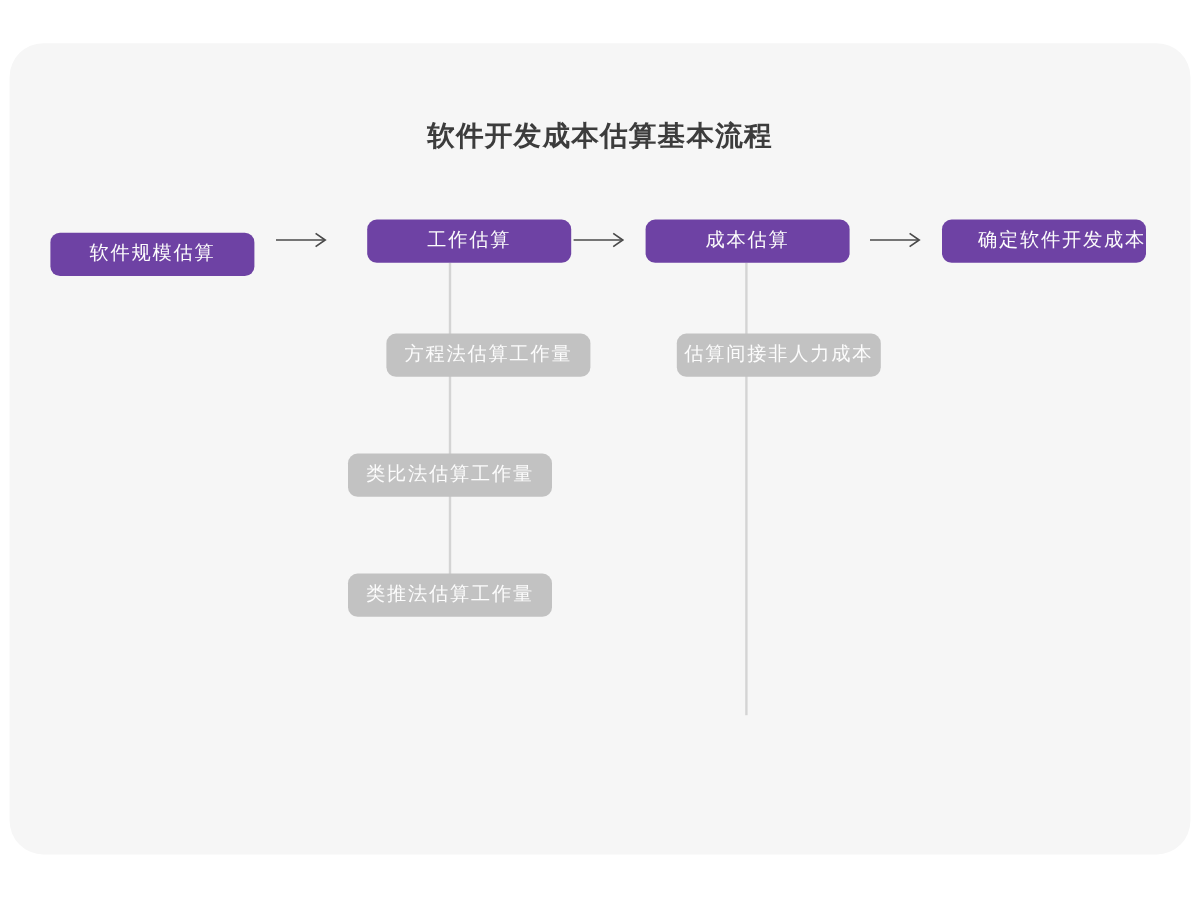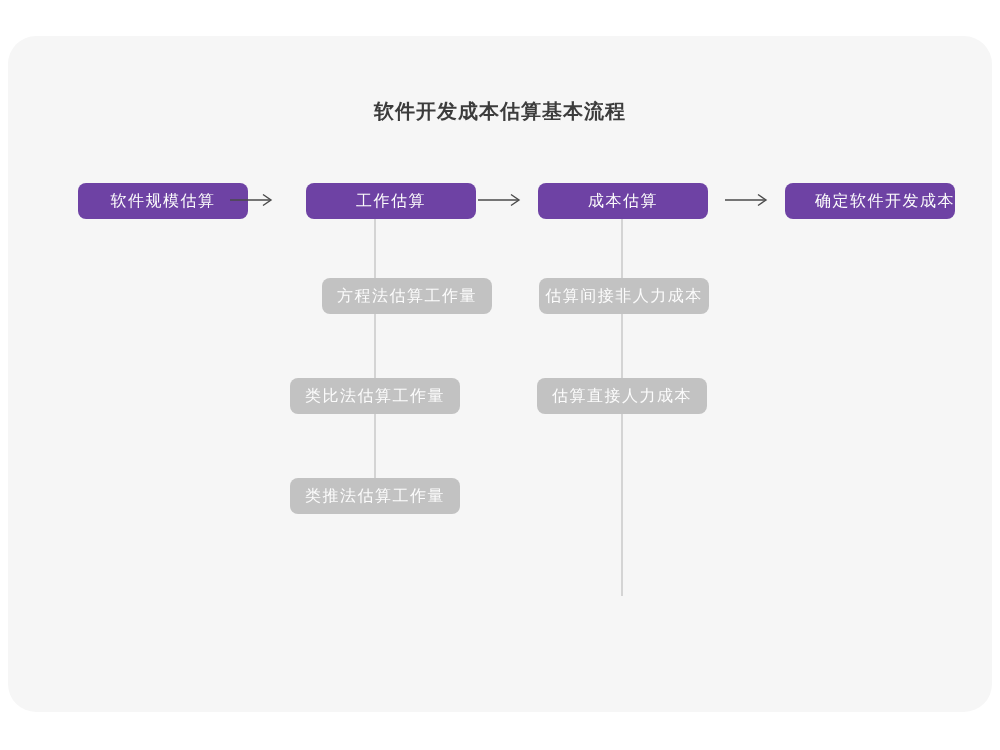--- a/index.html
+++ b/index.html
@@ -12,41 +12,41 @@
     --title-text:#3c3c3c;
     --box-text:#fcfcfc;
   }
   *{margin:0;padding:0;box-sizing:border-box;}
   html,body{width:1000px;height:750px;background:var(--page-bg);
     font-family:"Liberation Sans","DejaVu Sans",sans-serif;}
   .canvas{position:relative;width:1000px;height:750px;background:var(--page-bg);overflow:hidden;}
   .card{position:absolute;left:8px;top:36px;width:984px;height:676px;
     background:var(--card-bg);border-radius:28px;}
   .diagram-title{position:absolute;left:0;top:98px;width:1000px;text-align:center;
-    font-size:20px;font-weight:600;letter-spacing:1px;color:var(--title-text);}
+    font-size:23px;font-weight:600;letter-spacing:1px;color:var(--title-text);}
   .node{position:absolute;width:170px;height:36px;line-height:36px;text-align:center;
     border-radius:8px;font-size:16px;letter-spacing:1.5px;color:var(--box-text);z-index:2;}
   .node.main{background:var(--purple);}
   .node.sub{background:var(--gray-box);}
   .connector{position:absolute;width:2px;background:var(--connector);z-index:1;}
   .arrow{position:absolute;top:192px;width:44px;height:16px;z-index:2;}
   .arrow svg{display:block;}
   
-  .m0{left:42px;top:183px;margin-left:36px;}
+  .m0{left:42px;top:194px;}
   .m1{left:290px;top:183px;margin-left:16px;}
   .m2{left:538px;top:183px;}
   .m3{left:785px;top:183px;text-align:right;}
   
   .a0{left:229px;} .a1{left:477px;} .a2{left:724px;}
   
   .w0{left:290px;top:278px;margin-left:32px;}
   .w1{left:290px;top:378px;}
   .w2{left:290px;top:478px;}
   
-  .c0{left:539px;top:278px;}
+  .c0{left:564px;top:278px;}
   .c1{left:537px;top:378px;}
   .c2{left:537px;top:478px;}
   .c3{left:537px;top:578px;}
   .line-work{left:374px;top:219px;height:277px;}
   .line-cost{left:621px;top:219px;height:377px;}
 </style>
 </head>
 <body>
 
 <div class="canvas">
@@ -79,14 +79,13 @@
       <line x1="1" y1="8" x2="41" y2="8" stroke="#4a4a4a" stroke-width="1.4"></line>
       <path d="M34 2.5 L42 8 L34 13.5" fill="none" stroke="#4a4a4a" stroke-width="1.4"></path>
     </svg>
   </div>
 
   <div class="node sub w0">方程法估算工作量</div>
   <div class="node sub w1">类比法估算工作量</div>
   <div class="node sub w2">类推法估算工作量</div>
 
   <div class="node sub c0">估算间接非人力成本</div>
-  <div class="node sub c1">估算直接人力成本</div>
 </div>
 
 </body></html>

